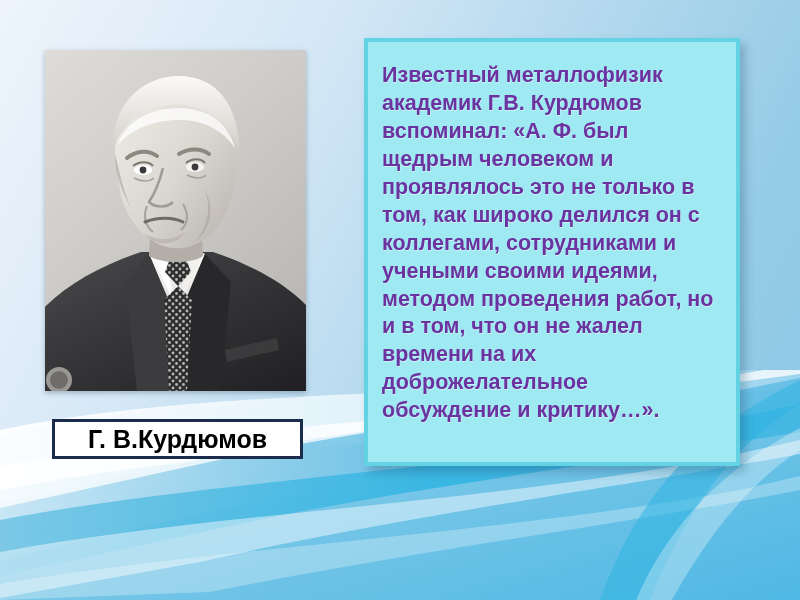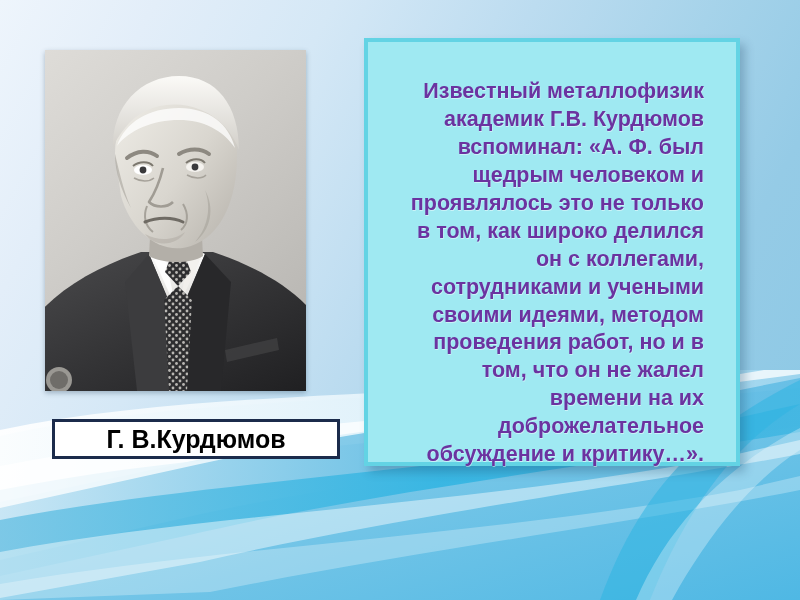--- a/index.html
+++ b/index.html
@@ -52,21 +52,21 @@
     display: block;
     width: 261px;
     height: 341px;
   }
 
   
   .name-plate {
     position: absolute;
     left: 52px;
     top: 419px;
-    width: 288px;
+    width: 251px;
     height: 40px;
     background: #ffffff;
     border: 3px solid #1b2b4b;
     box-sizing: border-box;
     display: flex;
     align-items: center;
     justify-content: center;
   }
   .name-plate-text {
     font-family: "Liberation Sans", sans-serif;
@@ -92,24 +92,23 @@
   }
   .quote-inner {
     padding: 20px 16px 10px 14px;
   }
   .quote-text {
     font-family: "Liberation Sans", sans-serif;
     font-weight: bold;
     font-size: 21.5px;
     line-height: 1.30;
     color: #6b33a0;
-    margin: 16px;
+    margin: 0;
     white-space: pre-line;
     text-shadow: 0.5px 0.5px 0 rgba(255,255,255,0.45);
-    text-align: right;
   }
 </style>
 </head>
 <body>
 
 <div class="slide">
 
   <svg class="waves" viewBox="0 0 800 230" preserveAspectRatio="none" aria-hidden="true">
     <defs>
       <linearGradient id="gDeep" x1="0" y1="0" x2="1" y2="0">

